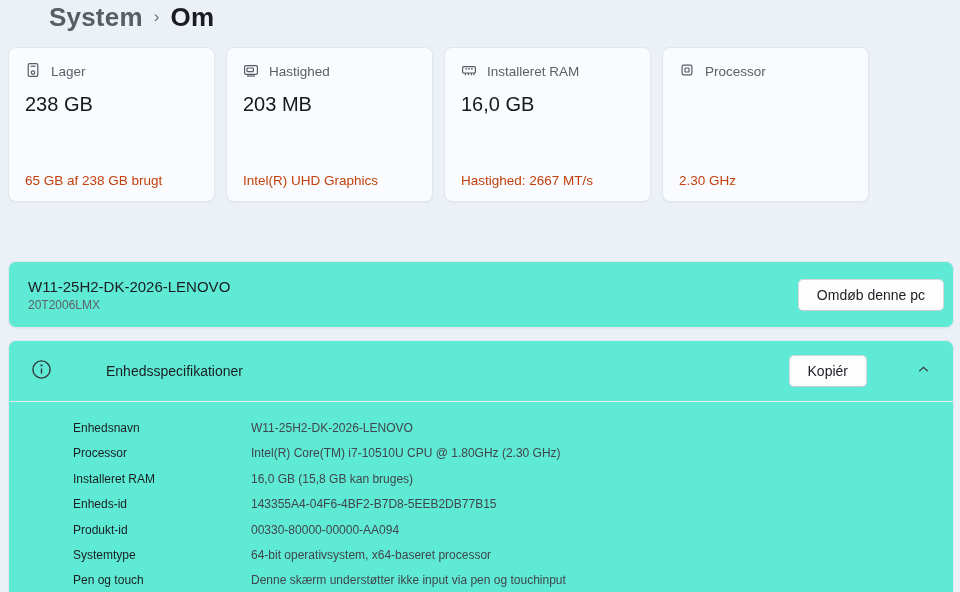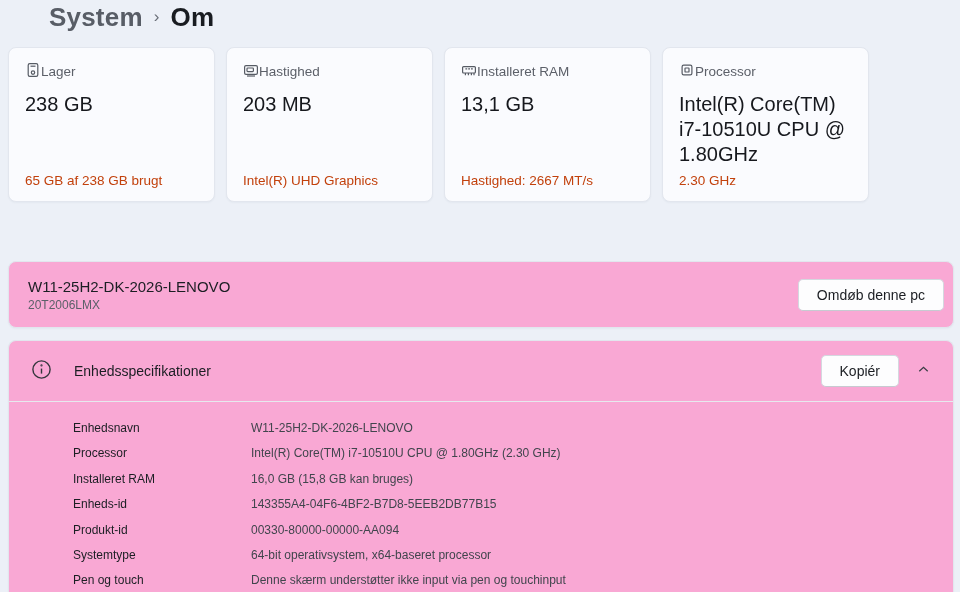--- a/index.html
+++ b/index.html
@@ -17,48 +17,48 @@
   .cards { display:flex; gap:11px; margin:14px 0 0 8px; }
   .card {
     width:207px; height:155px;
     background:#fafbfe;
     border:1px solid #e2e6ee;
     border-radius:8px;
     padding:14px 16px 13px 16px;
     display:flex; flex-direction:column;
     box-shadow:0 1px 2px rgba(30,40,70,.04);
   }
-  .card-head { display:flex; align-items:center; color:#5c6069; font-size:13.5px; }
+  .card-head { display:flex; align-items:center; gap:10px; color:#5c6069; font-size:13.5px; }
   .card-head svg { flex:0 0 auto; stroke:#565b64; }
   .card-value { margin-top:11px; font-size:20px; font-weight:400; color:#16181d; line-height:25px; }
   .card-foot { margin-top:auto; font-size:13.5px; color:#c2410c; }
 
   .panel {
-    background:#f9a8d4;
+    background:#5eead4;
     border:1px solid #e2e6ee;
     border-radius:8px;
     box-shadow:0 1px 2px rgba(30,40,70,.04);
   }
   .device-card { margin:59px 6px 0 8px; height:67px; display:flex; align-items:center; padding:0 9px 0 19px; }
   .device-name { font-size:15px; color:#1b1e23; }
   .device-model { font-size:12px; color:#5c6069; margin-top:3px; }
   .spacer { flex:1; }
   .btn {
     font-family:"Liberation Sans", sans-serif;
     background:#fdfdfe;
     border:1px solid #d4d8df;
     border-bottom-color:#c7cad1;
     border-radius:5px;
     font-size:14px; color:#1b1e23;
     padding:7px 18px;
     cursor:pointer;
     white-space:nowrap;
   }
   .expander { margin:12px 6px 0 8px; border-radius:8px 8px 0 0; border-bottom:none; min-height:262px; }
-  .exp-head { height:60px; display:flex; align-items:center; padding:0 12px 0 22px; cursor:pointer; }
+  .exp-head { height:60px; display:flex; align-items:center; padding:0 12px 0 22px; cursor:pointer;gap:32px; }
   .exp-head svg.info { stroke:#33363c; }
   .exp-title { margin-left:22px; font-size:14px; color:#1b1e23; }
   .chev-btn { width:36px; height:32px; display:flex; align-items:center; justify-content:center;
               background:transparent; border:none; cursor:pointer; margin-left:6px; }
   .exp-body { border-top:1px solid #e7e9ee; padding:14px 20px 18px 64px; }
   .spec-row { display:grid; grid-template-columns:178px 1fr; font-size:12px; line-height:25.4px; }
   .spec-label { color:#1b1e23; }
   .spec-value { color:#41454d; }
 </style>
 </head>
@@ -104,35 +104,34 @@
     <div class="card-head">
       <span>
         <svg width="16" height="16" viewBox="0 0 16 16" fill="none" stroke-width="1.2">
           <rect x="1.6" y="4.6" width="12.8" height="6.4" rx="1"></rect>
           <path d="M4.4 11v2.2M7.4 11v2.2M10.4 11v2.2M13 11v2.2"></path>
           <path d="M4.4 6.8h1.8M7.2 6.8H9M10 6.8h1.8"></path>
         </svg>
       </span>
       <span>Installeret RAM</span>
     </div>
-    <div class="card-value">13,1 GB</div>
+    <div class="card-value">16,0 GB</div>
     <div class="card-foot">Hastighed: 2667 MT/s</div>
   </div>
 
   <div class="card">
     <div class="card-head">
       <span>
         <svg width="16" height="16" viewBox="0 0 16 16" fill="none" stroke-width="1.2">
           <rect x="3.1" y="3.1" width="9.8" height="9.8" rx="1.6"></rect>
           <rect x="6" y="6" width="4" height="4" rx="0.6"></rect>
         </svg>
       </span>
       <span>Processor</span>
     </div>
-    <div class="card-value">Intel(R) Core(TM) i7-10510U CPU @ 1.80GHz</div>
     <div class="card-foot">2.30 GHz</div>
   </div>
 
 </div>
 
 <div class="panel device-card">
   <div>
     <div class="device-name">W11-25H2-DK-2026-LENOVO</div>
     <div class="device-model">20T2006LMX</div>
   </div>

